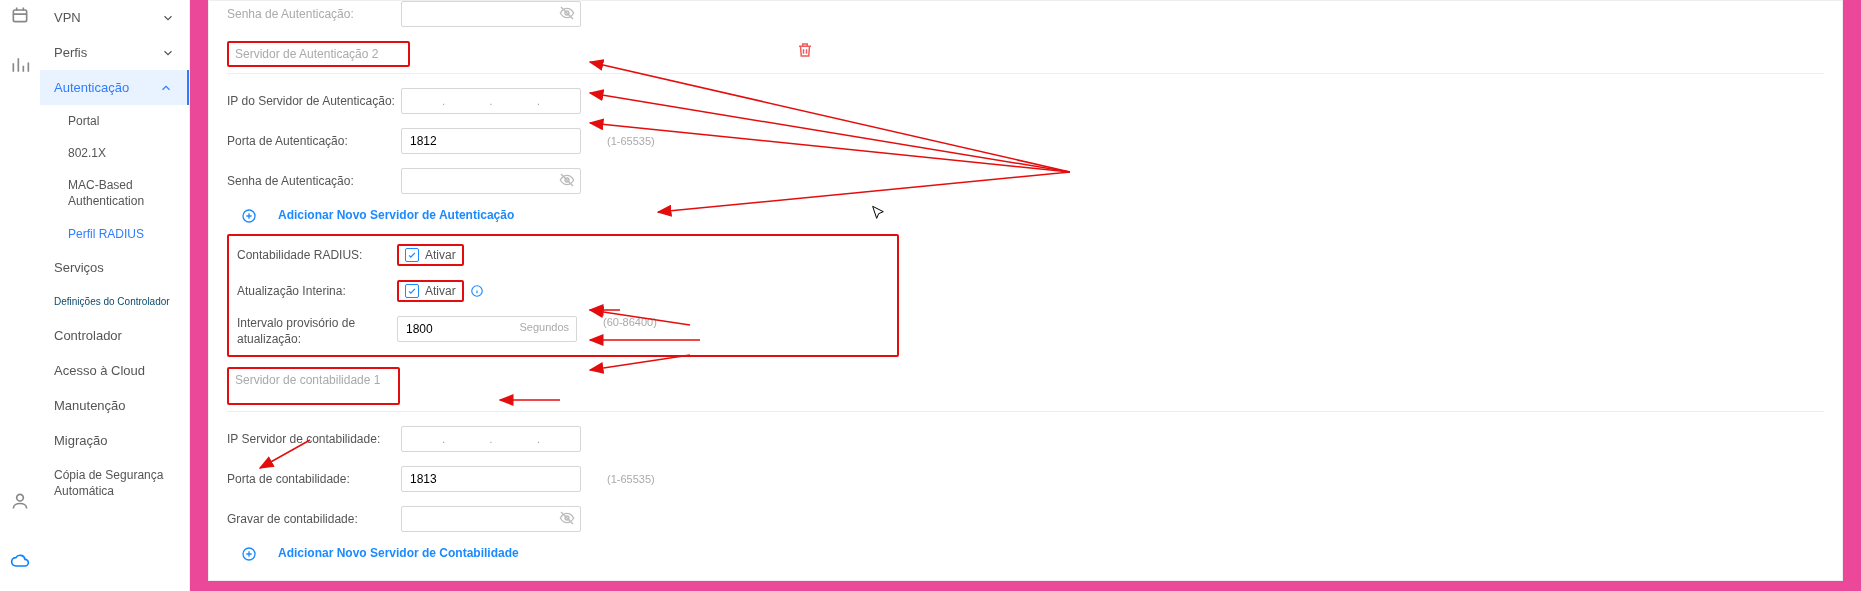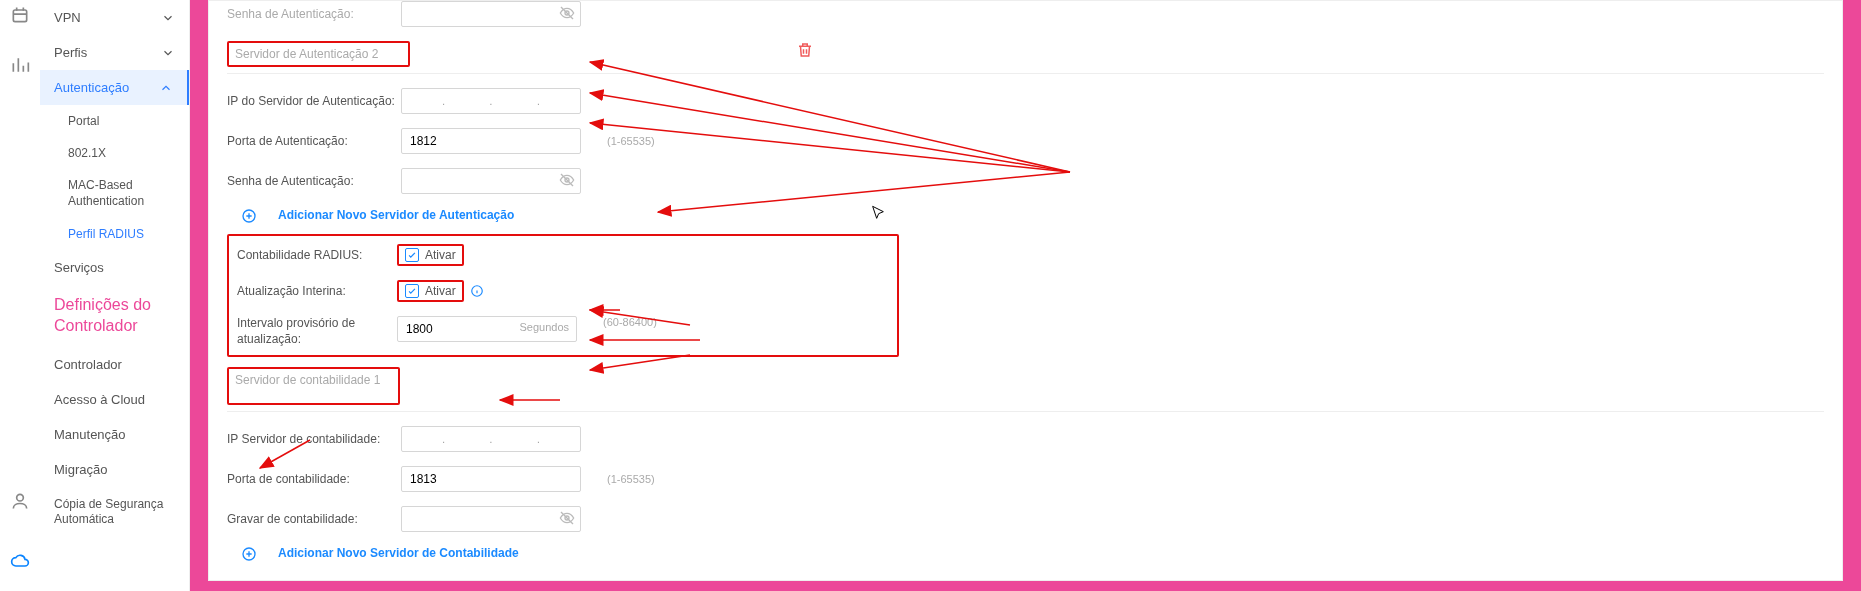--- a/index.html
+++ b/index.html
@@ -79,21 +79,21 @@
         <path d="M6 15l6-6 6 6"></path>
       </svg>
     </div>
   <div class="nav-sub">Portal</div>
   <div class="nav-sub">802.1X</div>
   <div class="nav-sub" style="line-height:1.3">MAC-Based Authentication</div>
   <div class="nav-sub active">Perfil RADIUS</div>
   <div class="nav-item">
       <span>Serviços</span>
     </div>
-  <div class="nav-item" style="color:#ec4899;font-size:16px;line-height:1.3">
+  <div class="nav-item" style="color:#0c4a6e;font-size:10px;line-height:1.3">
       <span>Definições do Controlador</span>
     </div>
   <div class="nav-item">
       <span>Controlador</span>
     </div>
   <div class="nav-item">
       <span>Acesso à Cloud</span>
     </div>
   <div class="nav-item">
       <span>Manutenção</span>

